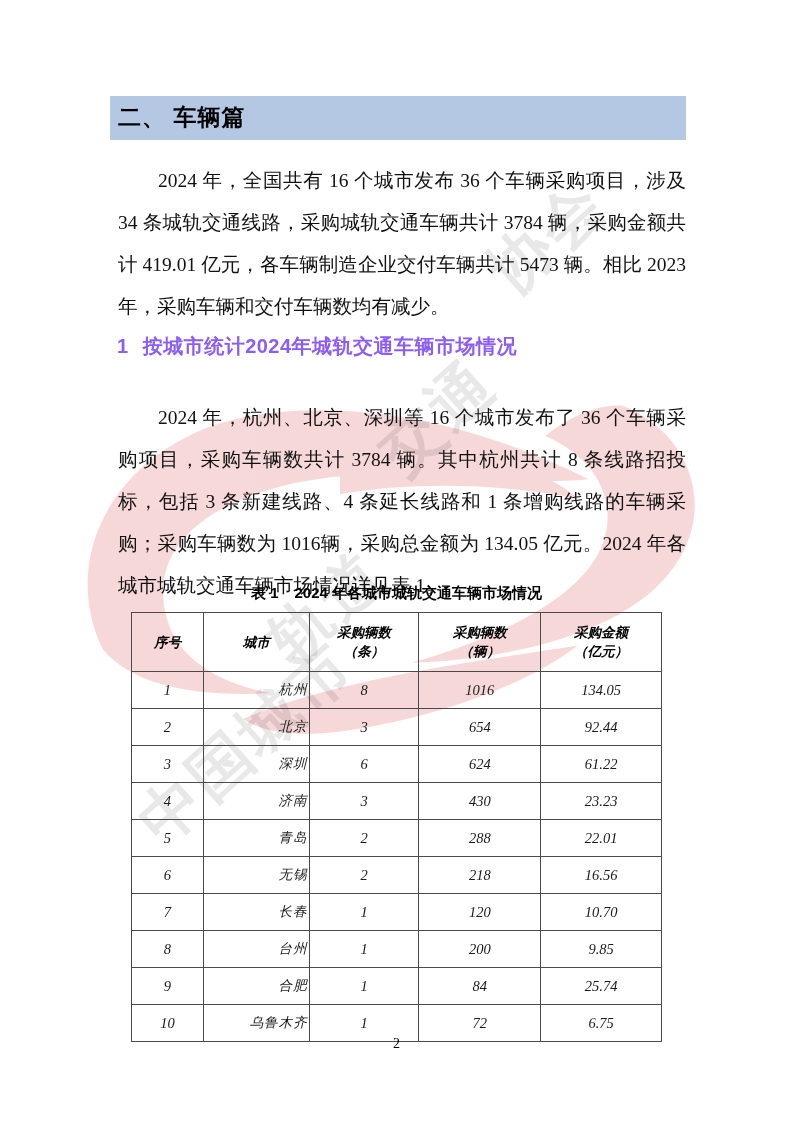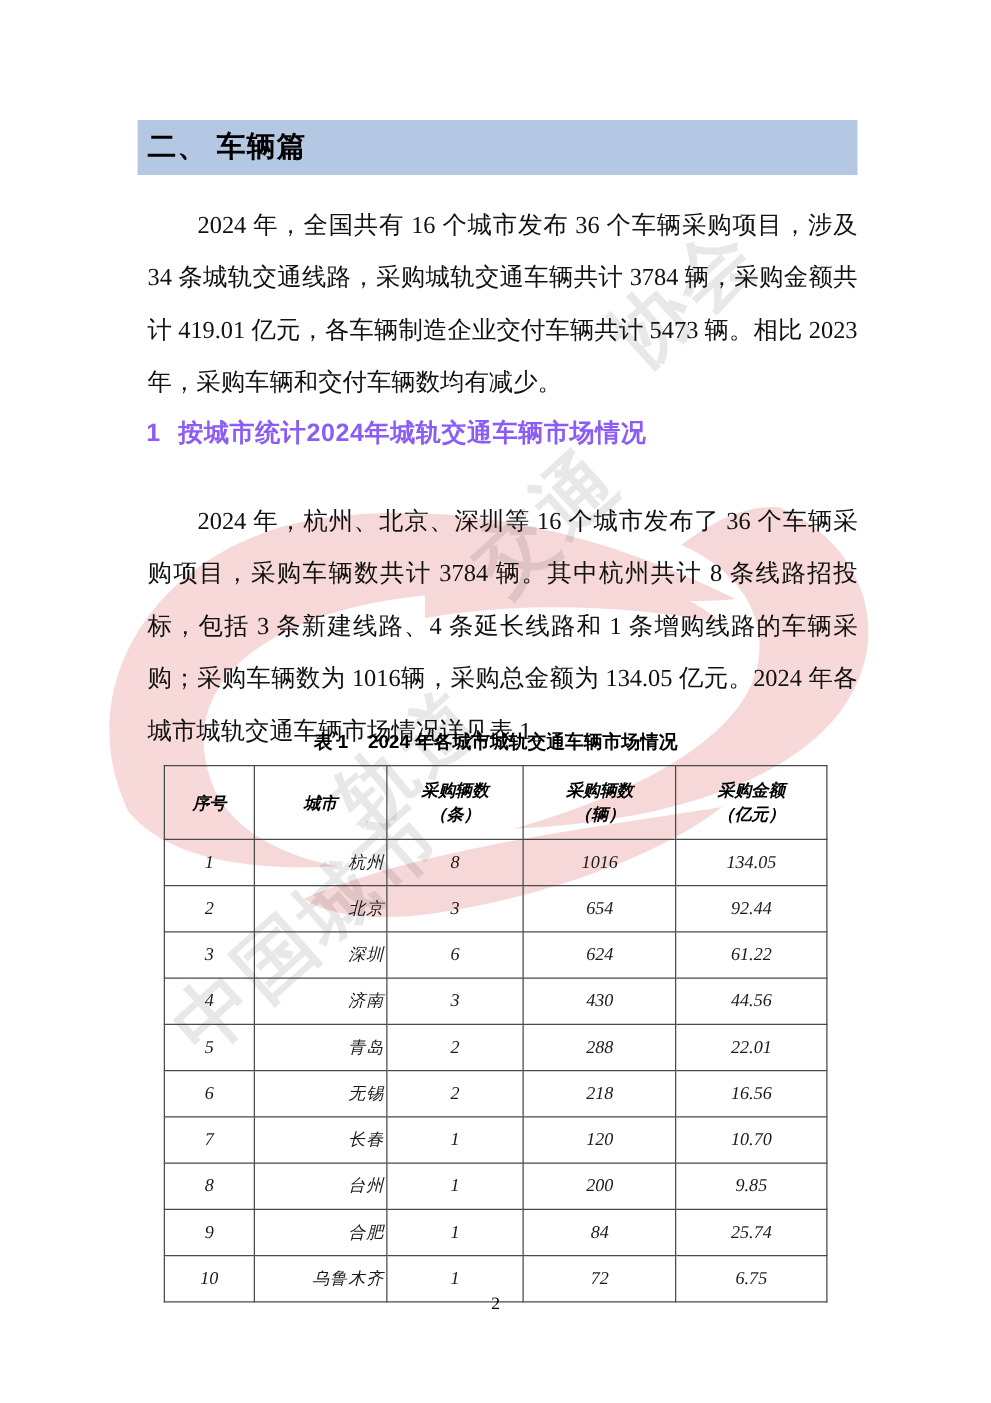--- a/index.html
+++ b/index.html
@@ -258,21 +258,21 @@
         <td class="city">深圳</td>
         <td>6</td>
         <td>624</td>
         <td>61.22</td>
       </tr>
       <tr>
         <td>4</td>
         <td class="city">济南</td>
         <td>3</td>
         <td>430</td>
-        <td>44.56</td>
+        <td>23.23</td>
       </tr>
       <tr>
         <td>5</td>
         <td class="city">青岛</td>
         <td>2</td>
         <td>288</td>
         <td>22.01</td>
       </tr>
       <tr>
         <td>6</td>

